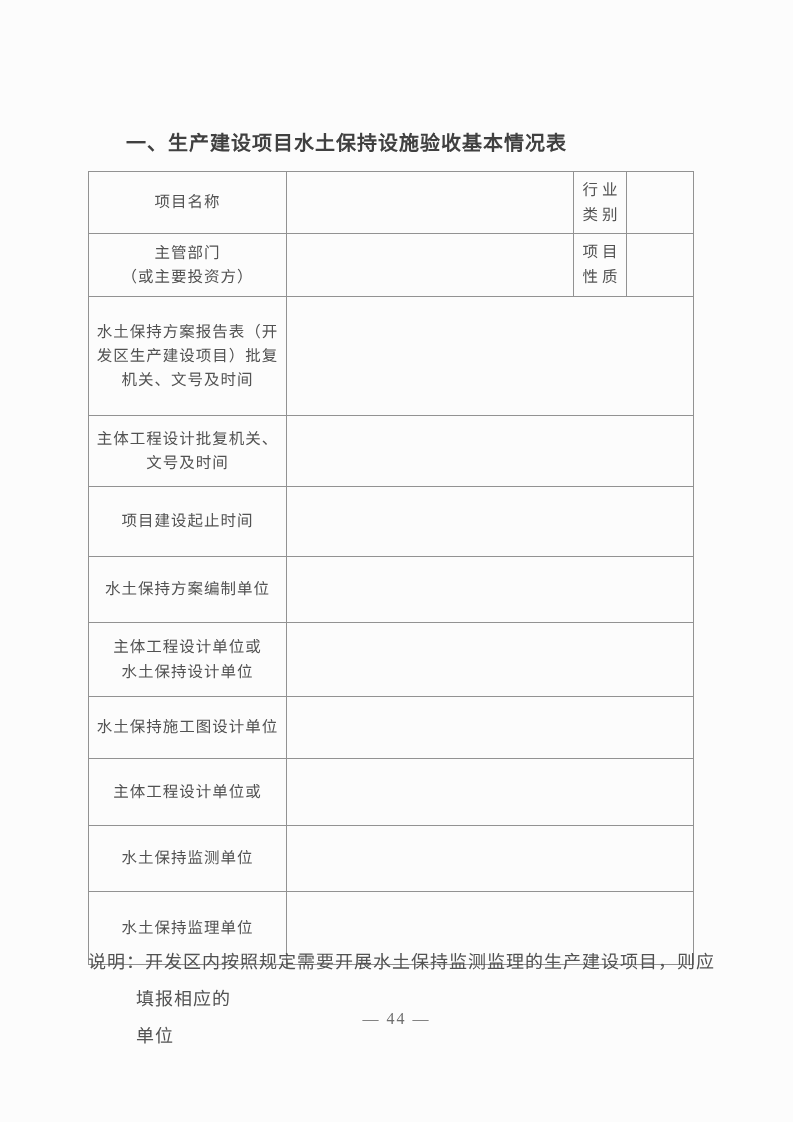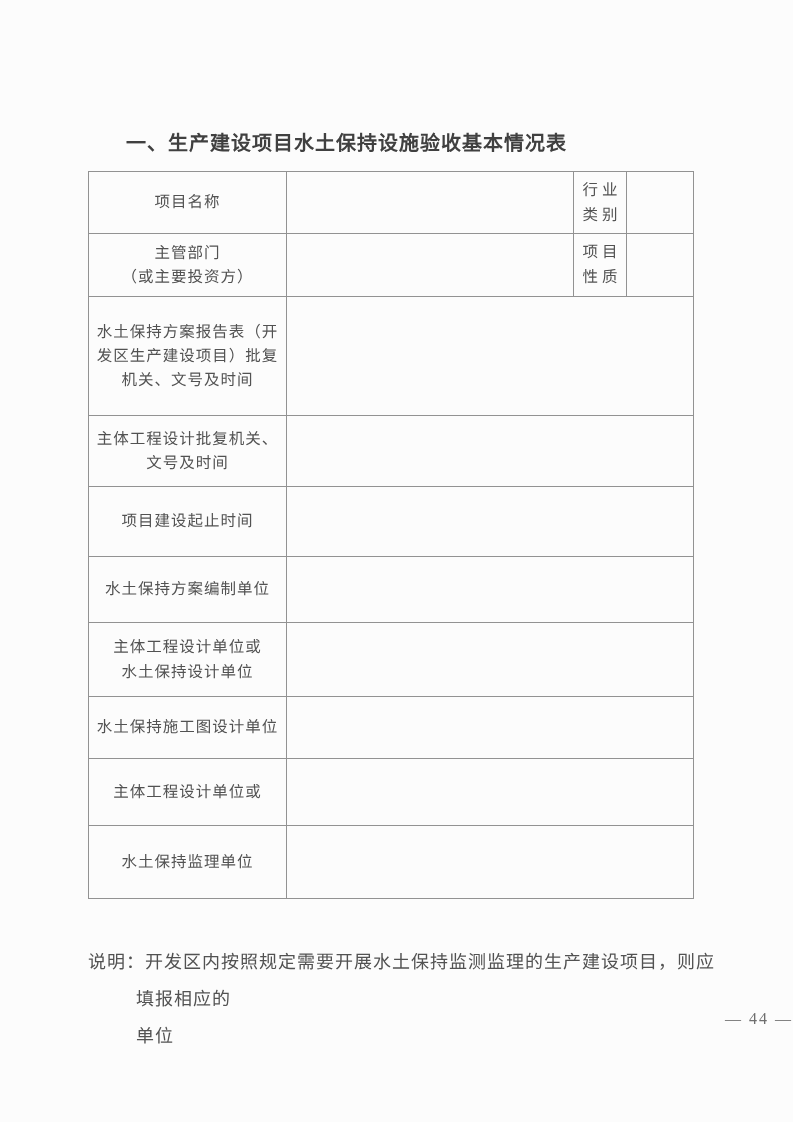--- a/index.html
+++ b/index.html
@@ -79,21 +79,21 @@
     color: var(--ink);
     white-space: pre-line;
     padding-left: 48px;
     text-indent: -48px;
   }
   .pagenum {
     position: absolute;
     left: 0;
     top: 1010px;
     width: 793px;
-    text-align: right;
+    text-align: center;
     font-size: 16px;
     letter-spacing: 2px;
     color: var(--muted);
   }
 </style>
 </head>
 <body>
 
 <div class="page">
 
@@ -147,20 +147,24 @@
         <td class="value" colspan="3"></td>
       </tr>
       <tr style="height:62px">
         <td class="label">水土保持施工图设计单位</td>
         <td class="value" colspan="3"></td>
       </tr>
       <tr style="height:67px">
         <td class="label">主体工程设计单位或</td>
         <td class="value" colspan="3"></td>
       </tr>
+      <tr style="height:66px">
+        <td class="label">水土保持监测单位</td>
+        <td class="value" colspan="3"></td>
+      </tr>
       <tr style="height:73px">
         <td class="label">水土保持监理单位</td>
         <td class="value" colspan="3"></td>
       </tr>
     </tbody>
   </table>
 
   <div class="note">说明：开发区内按照规定需要开展水土保持监测监理的生产建设项目，则应填报相应的
 单位</div>
 

